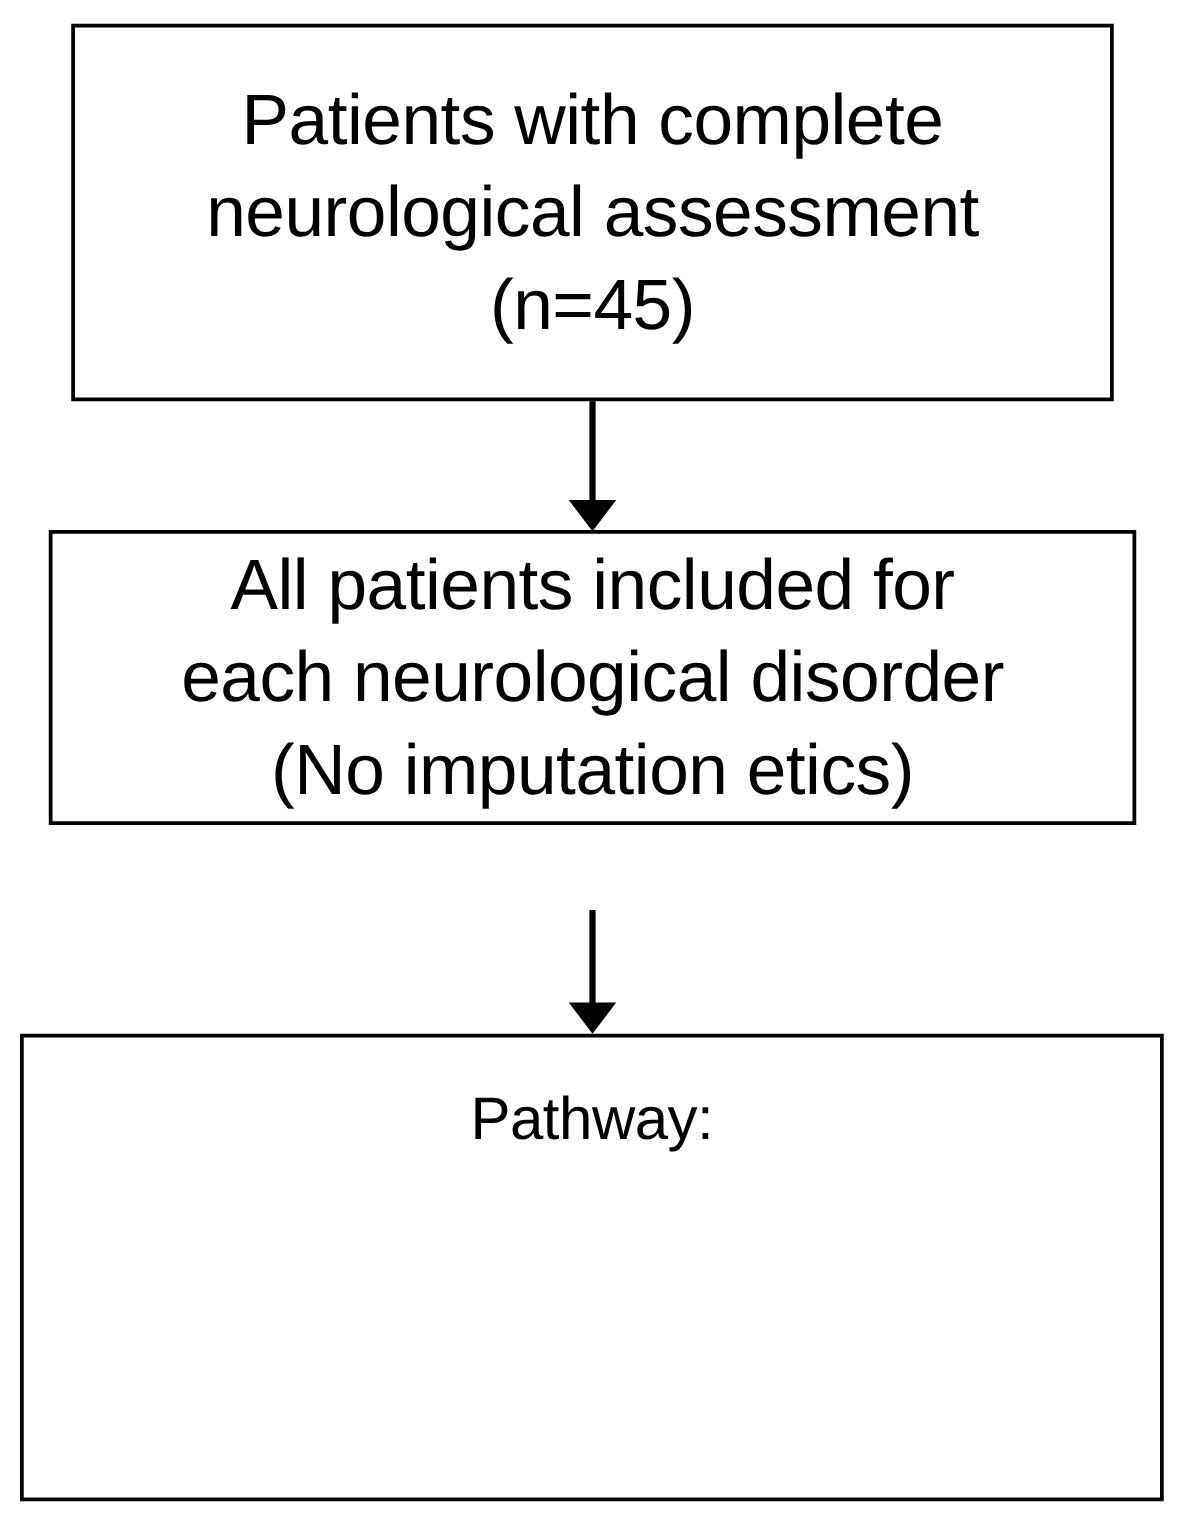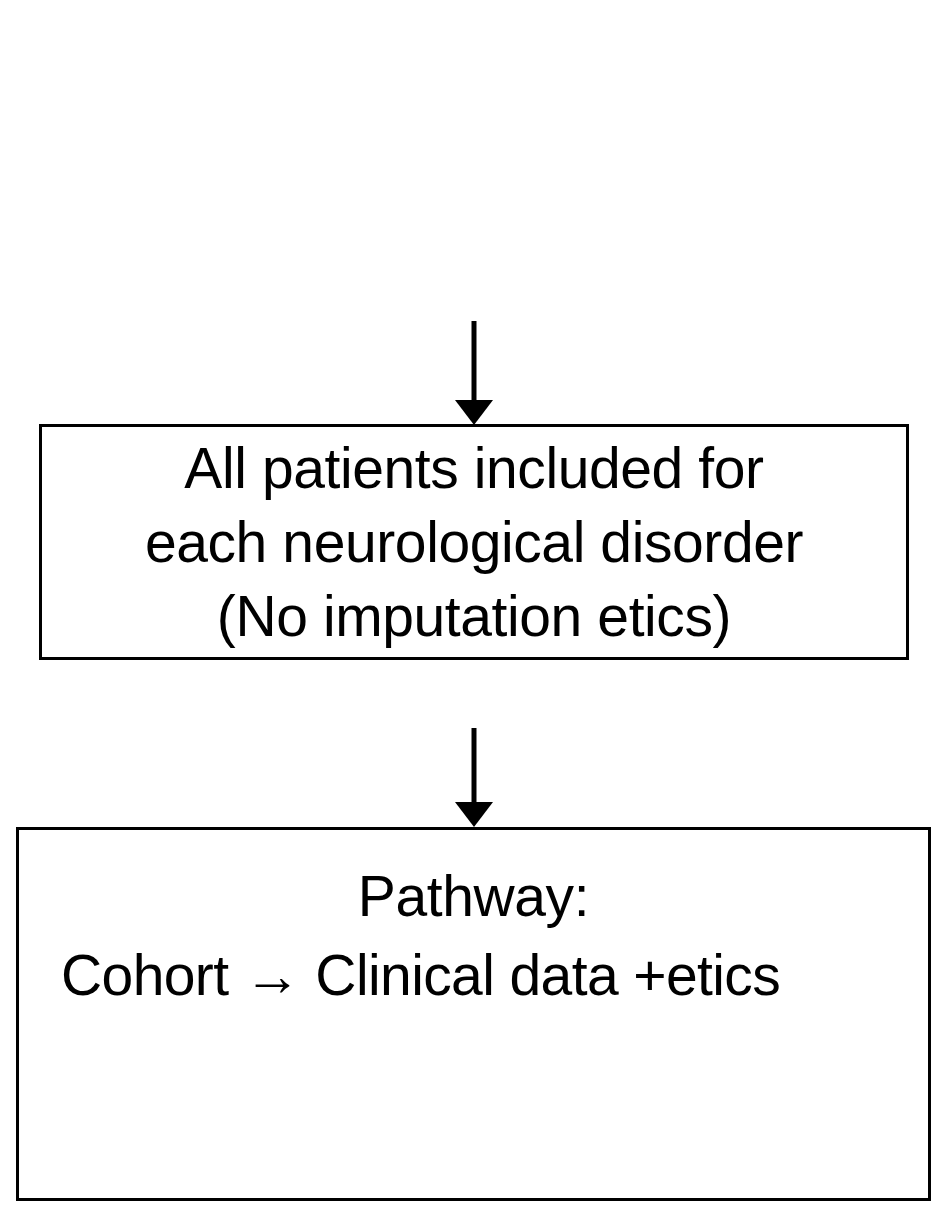--- a/index.html
+++ b/index.html
@@ -74,21 +74,21 @@
   }
 
   .centered-line {
     text-align: center;
     width: 100%;
   }
 
   .pathway-heading {
     text-align: center;
     width: 100%;
-    font-size: 57px;
+    font-size: 48px;
     line-height: 80px;
     font-stretch: condensed;
     letter-spacing: -0.4px;
     white-space: nowrap;
   }
 
   .pathway-line {
     text-align: left;
     padding-left: 42px;
     font-size: 57px;
@@ -108,36 +108,40 @@
     left: 0;
     top: 0;
     overflow: visible;
   }
 </style>
 </head>
 <body>
 
 <div id="flowchart">
 
+  <div class="node-box" id="box-cohort">
+    <div class="box-line centered-line">Patients with complete</div>
+    <div class="box-line centered-line">neurological assessment</div>
+    <div class="box-line centered-line">(n=45)</div>
+  </div>
 
   <svg class="connector" width="949" height="1221" viewBox="0 0 949 1221">
     <g>
       <line x1="474" y1="321" x2="474" y2="404" stroke="#000000" stroke-width="5"></line>
       <polygon points="455,400 493,400 474,425" fill="#000000"></polygon>
     </g>
     <g>
       <line x1="474" y1="728" x2="474" y2="806" stroke="#000000" stroke-width="5"></line>
       <polygon points="455,802 493,802 474,827" fill="#000000"></polygon>
     </g>
   </svg>
 
   <div class="node-box" id="box-inclusion">
     <div class="box-line centered-line">All patients included for</div>
     <div class="box-line centered-line">each neurological disorder</div>
     <div class="box-line centered-line">(No imputation etics)</div>
   </div>
 
   <div class="node-box" id="box-pathway">
     <div class="pathway-heading">Pathway:</div>
-    <div class="pathway-line">Cohort → Clinical data +etics</div>
   </div>
 
 </div>
 
 </body></html>

